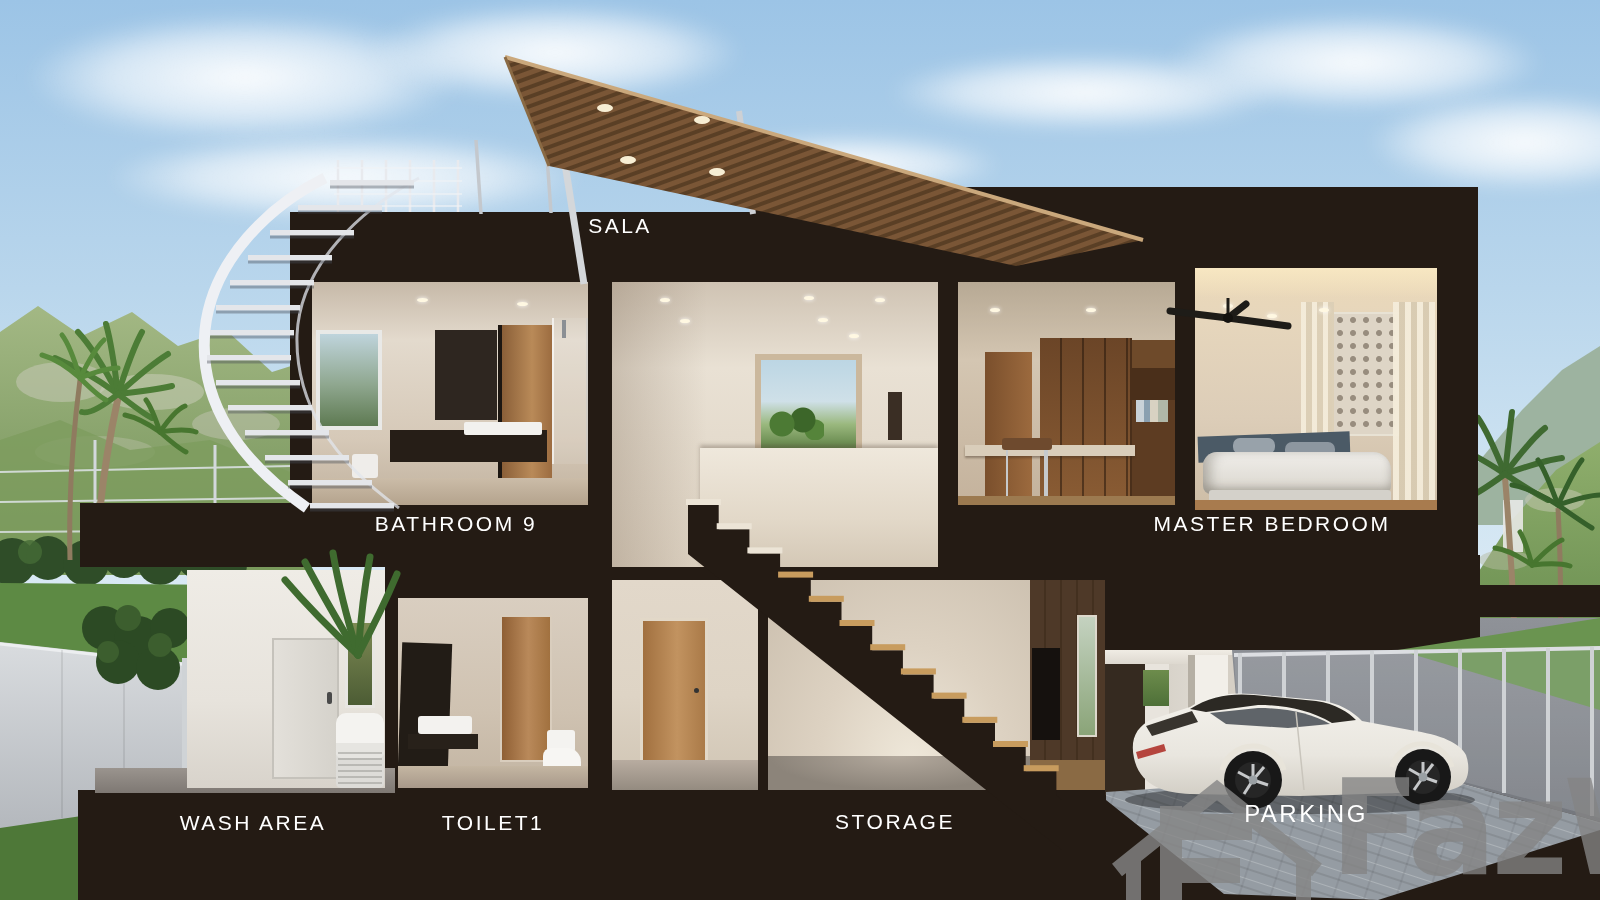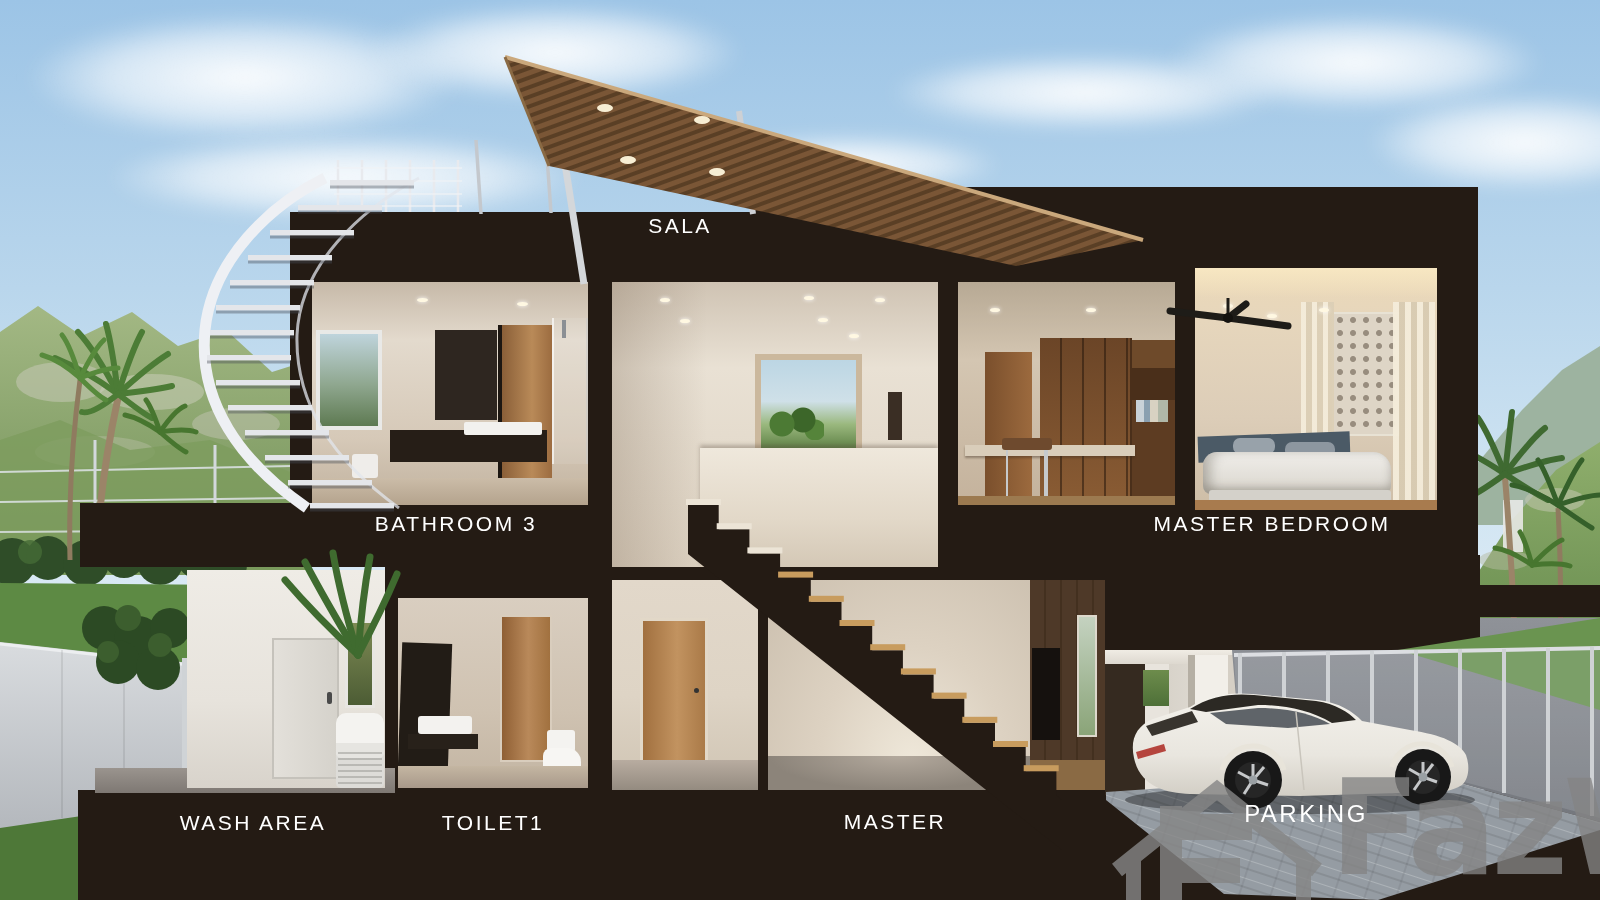--- a/index.html
+++ b/index.html
@@ -498,21 +498,21 @@
       <path d="M1117,870 L1217,790 L1317,870" fill="none" stroke="#868686" stroke-width="16"></path>
       <rect x="1126" y="858" width="15" height="42" fill="#868686"></rect>
       <rect x="1296" y="858" width="15" height="42" fill="#868686"></rect>
       <rect x="1160" y="806" width="22" height="94" fill="#868686"></rect>
       <rect x="1182" y="814" width="70" height="26" fill="#868686"></rect>
       <rect x="1182" y="858" width="58" height="25" fill="#868686"></rect>
     </g>
   </svg>
   <div class="wm-text" style="left:1330px;top:762px;">FazWaz</div>
 
-  <div class="room-label" style="left:680px;top:214px;">SALA</div>
-  <div class="room-label" style="left:456px;top:512px;">BATHROOM 3</div>
+  <div class="room-label" style="left:620px;top:214px;">SALA</div>
+  <div class="room-label" style="left:456px;top:512px;">BATHROOM 9</div>
   <div class="room-label" style="left:1272px;top:512px;">MASTER BEDROOM</div>
   <div class="room-label" style="left:253px;top:811px;">WASH AREA</div>
   <div class="room-label" style="left:493px;top:811px;">TOILET1</div>
-  <div class="room-label" style="left:895px;top:810px;">MASTER</div>
+  <div class="room-label" style="left:895px;top:810px;">STORAGE</div>
   <div class="room-label" style="left:1306px;top:800px;font-size:24px;">PARKING</div>
 
 </div>
 
 </body></html>

